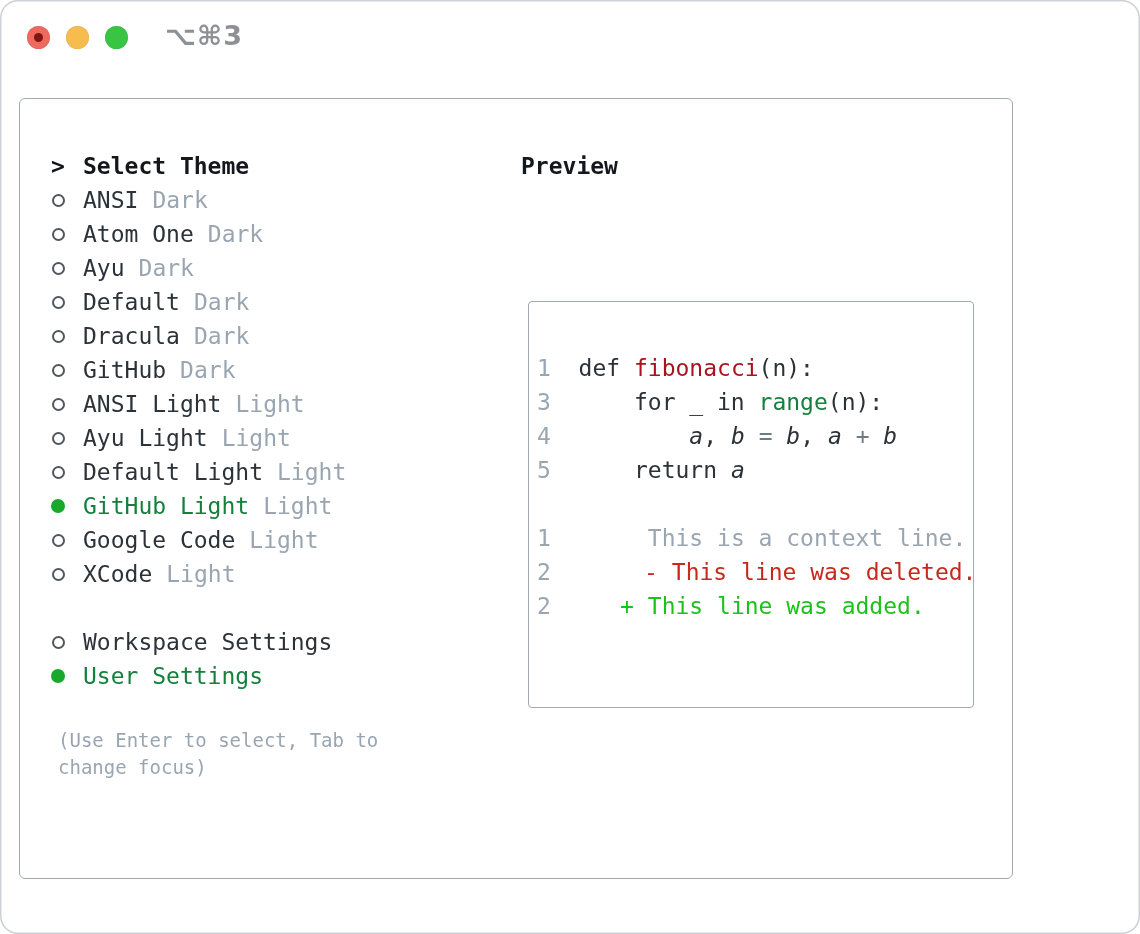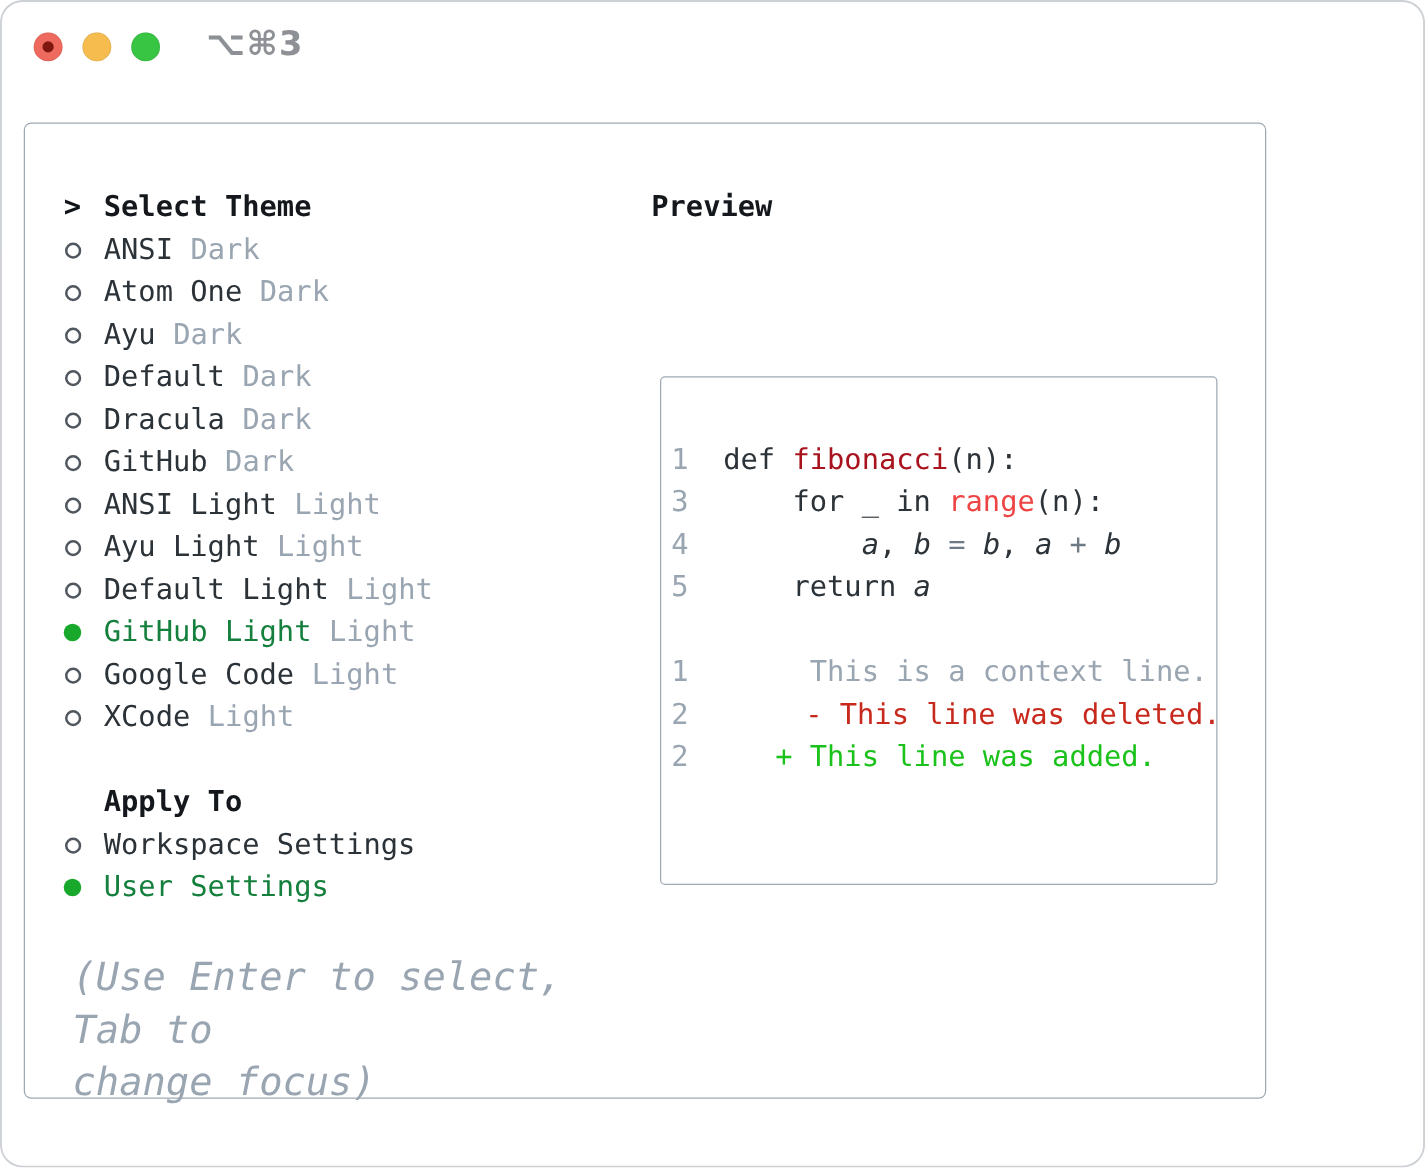--- a/index.html
+++ b/index.html
@@ -38,32 +38,32 @@
   .circle { width:13px; height:13px; border:2px solid #50575e; border-radius:50%; }
   .circle.filled { width:14px; height:14px; border:none; background:#17a82c; }
   .prompt { font-weight:bold; color:#101418; font-size:23px; }
   .lbl { color:#2b3238; white-space:pre; }
   .lbl.green { color:#15803d; }
   .variant { color:#9aa5b2; margin-left:14px; white-space:pre; }
   .hdr { font-weight:bold; color:#14181c; white-space:pre;text-align:center; }
   .spacer { height:34px; }
 
   .help { margin-left:7px; margin-top:34px; width:430px;
-          font-size:31px; line-height:42px; color:#9aa5b2; white-space:pre-line;font-style:italic; }
+          font-size:19px; line-height:27px; color:#9aa5b2; white-space:pre-line; }
 
   
   .preview-box { position:absolute; left:508px; top:202px; width:446px; height:407px;
                  border:1.5px solid #9fa9b4; border-radius:4px; background:#ffffff; }
   .code { position:absolute; left:8px; top:49px; }
   .cline { height:34px; font-size:23px; white-space:pre; line-height:34px; }
   .seg-ln      { color:#9aa5b2; }
   .seg-code    { color:#2b3238; }
   .seg-func    { color:#a8131d; }
   .seg-num     { color:#0c7d75; }
-  .seg-builtin { color:#ef4444; }
+  .seg-builtin { color:#15803d; }
   .seg-var     { color:#2b3238; font-style:italic; }
   .seg-op      { color:#6e7a84; }
   .seg-ctx     { color:#9aa5b2; }
   .seg-del     { color:#c8291d;margin-left:24px; }
   .seg-add     { color:#1cc21c; }
 </style>
 </head>
 <body>
 
 <div class="window">
@@ -169,24 +169,20 @@
             <span class="bullet">
               <span class="circle"></span>
             </span>
             <span class="lbl">XCode</span>
             <span class="variant">Light</span>
           </div>
         </div>
 
       <div class="spacer"></div>
 
-      <div class="row">
-        <span class="bullet"></span>
-        <span class="hdr">Apply To</span>
-      </div>
 
       <div id="apply-rows">
           <div class="row">
             <span class="bullet">
               <span class="circle"></span>
             </span>
             <span class="lbl">Workspace Settings</span>
           </div>
           <div class="row">
             <span class="bullet">

